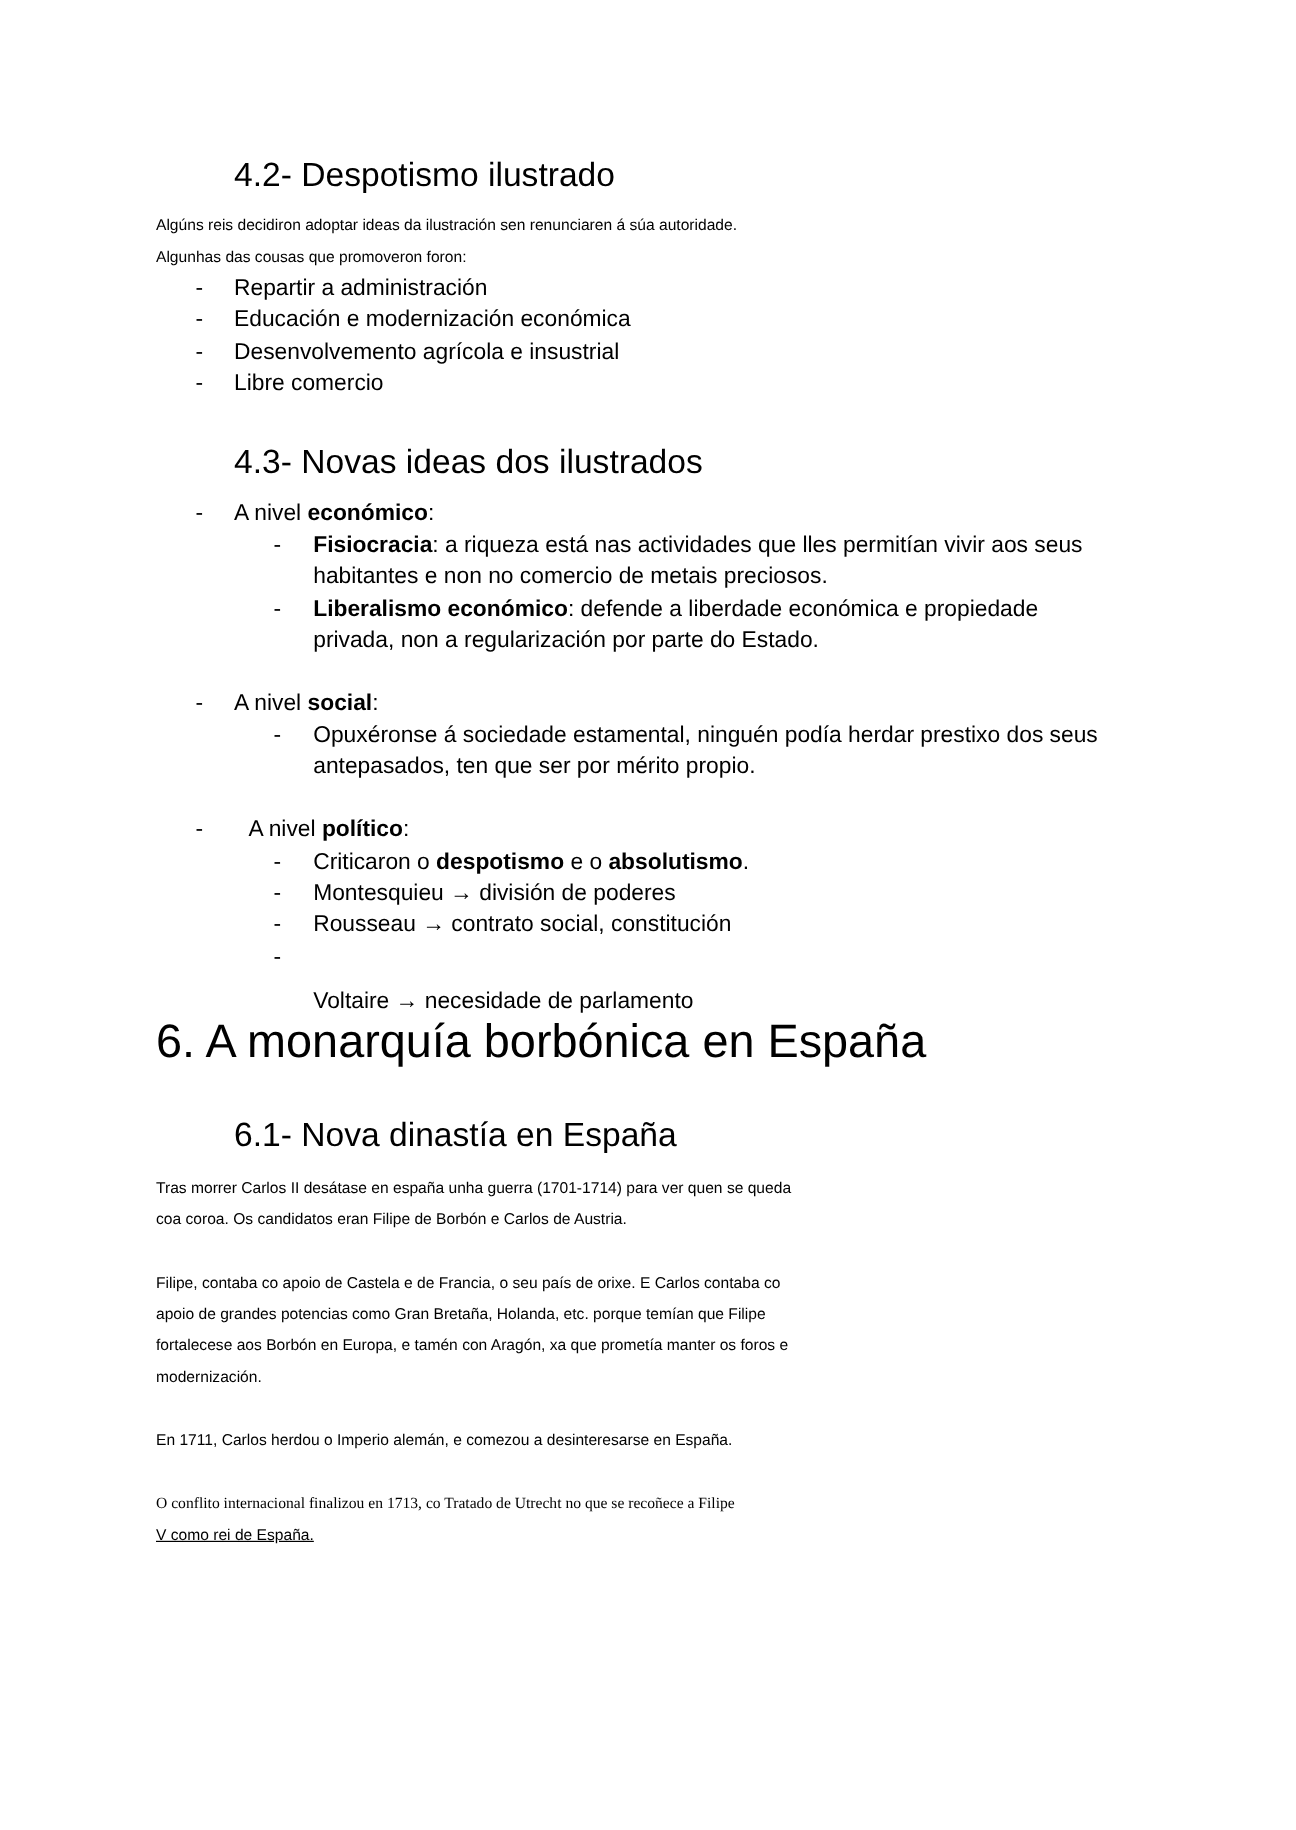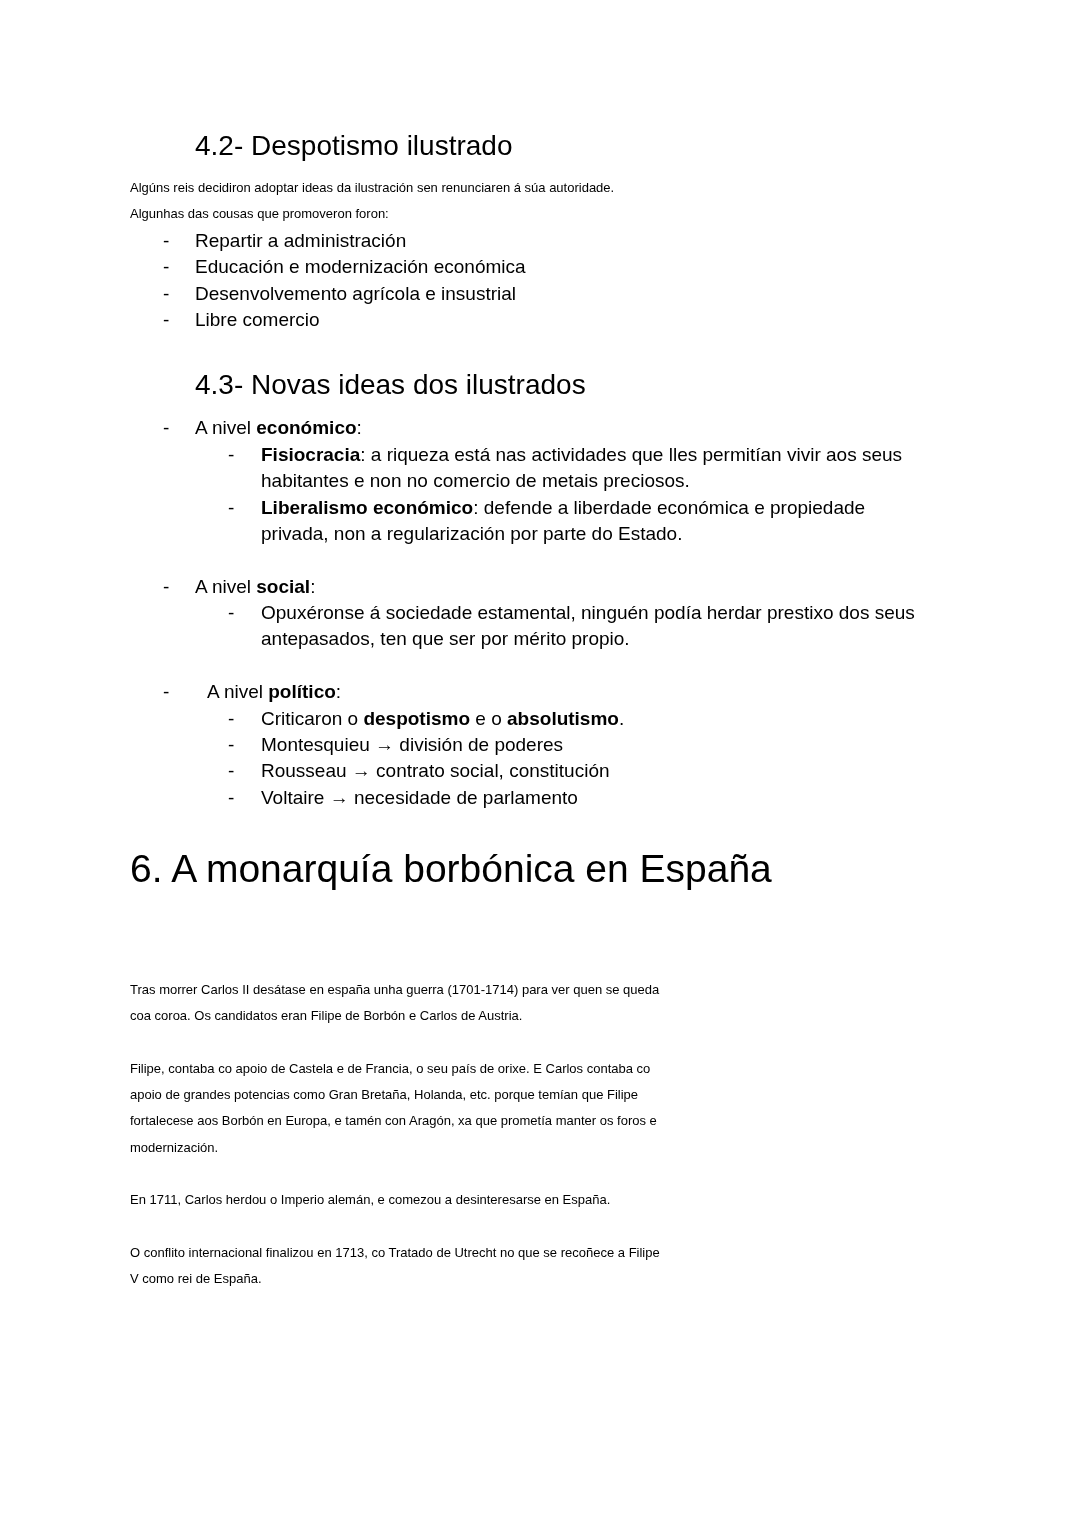--- a/index.html
+++ b/index.html
@@ -68,30 +68,31 @@
   </div>
   <span class="dash d2" style="top:706px;">-</span>
   <div class="li li2" style="top:706px;">
     <span>Criticaron o </span><b>despotismo</b><span> e o </span><b>absolutismo</b><span>.</span>
   </div>
   <span class="dash d2" style="top:732px;">-</span>
   <div class="li li2" style="top:732px;">Montesquieu → división de poderes</div>
   <span class="dash d2" style="top:758px;">-</span>
   <div class="li li2" style="top:758px;">Rousseau → contrato social, constitución</div>
   <span class="dash d2" style="top:785px;">-</span>
-  <div class="li li2" style="top:785px;">Voltaire → necesidade de parlamento</div>
+  <div class="li li2" style="top:822px;">Voltaire → necesidade de parlamento</div>
 
   <div class="h1" style="top:846px;">6. A monarquía borbónica en España</div>
+  <div class="h2" style="top:929px;">6.1- Nova dinastía en España</div>
 
   <div class="p" style="top:977px;">Tras morrer Carlos II desátase en españa unha guerra (1701-1714) para ver quen se queda</div>
   <div class="p" style="top:1003px;">coa coroa. Os candidatos eran Filipe de Borbón e Carlos de Austria.</div>
 
   <div class="p" style="top:1056px;">Filipe, contaba co apoio de Castela e de Francia, o seu país de orixe. E Carlos contaba co</div>
   <div class="p" style="top:1082px;">apoio de grandes potencias como Gran Bretaña, Holanda, etc. porque temían que Filipe</div>
   <div class="p" style="top:1108px;">fortalecese aos Borbón en Europa, e tamén con Aragón, xa que prometía manter os foros e</div>
   <div class="p" style="top:1135px;">modernización.</div>
 
   <div class="p" style="top:1187px;">En 1711, Carlos herdou o Imperio alemán, e comezou a desinteresarse en España.</div>
 
-  <div class="p" style="top:1240px;">O conflito internacional finalizou en 1713, co Tratado de Utrecht no que se recoñece a Filipe</div>
-  <div class="p" style="top:1266px;">V como rei de España.</div>
+  <div class="p" style="top:1240px;font-family:Liberation Serif, serif;">O conflito internacional finalizou en 1713, co Tratado de Utrecht no que se recoñece a Filipe</div>
+  <div class="p" style="top:1266px;text-decoration:underline;">V como rei de España.</div>
 
 </div>
 
 </body></html>

